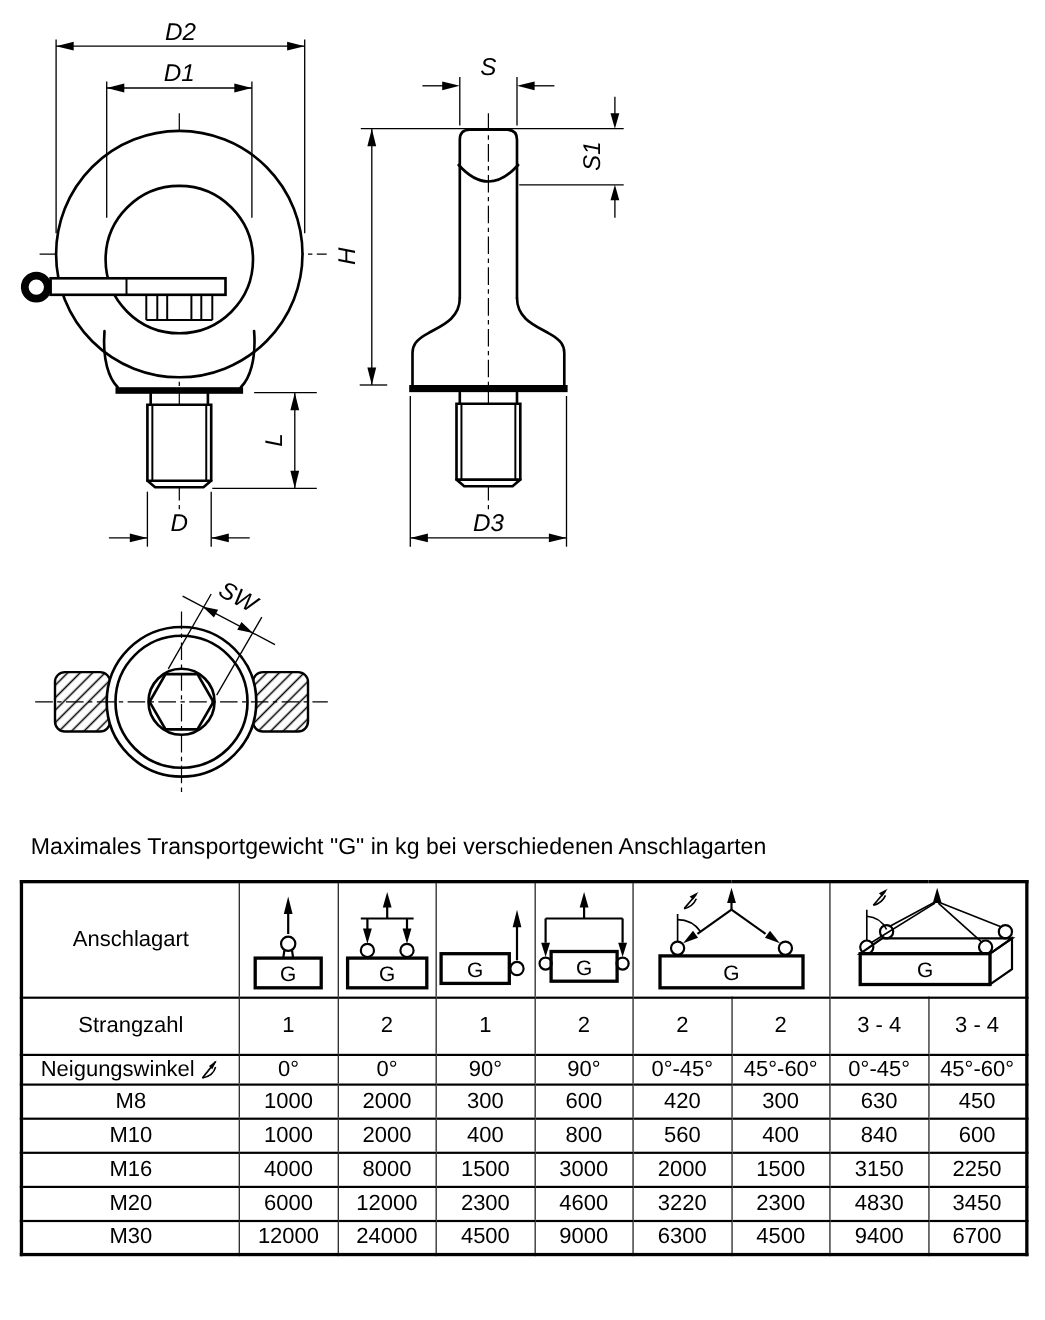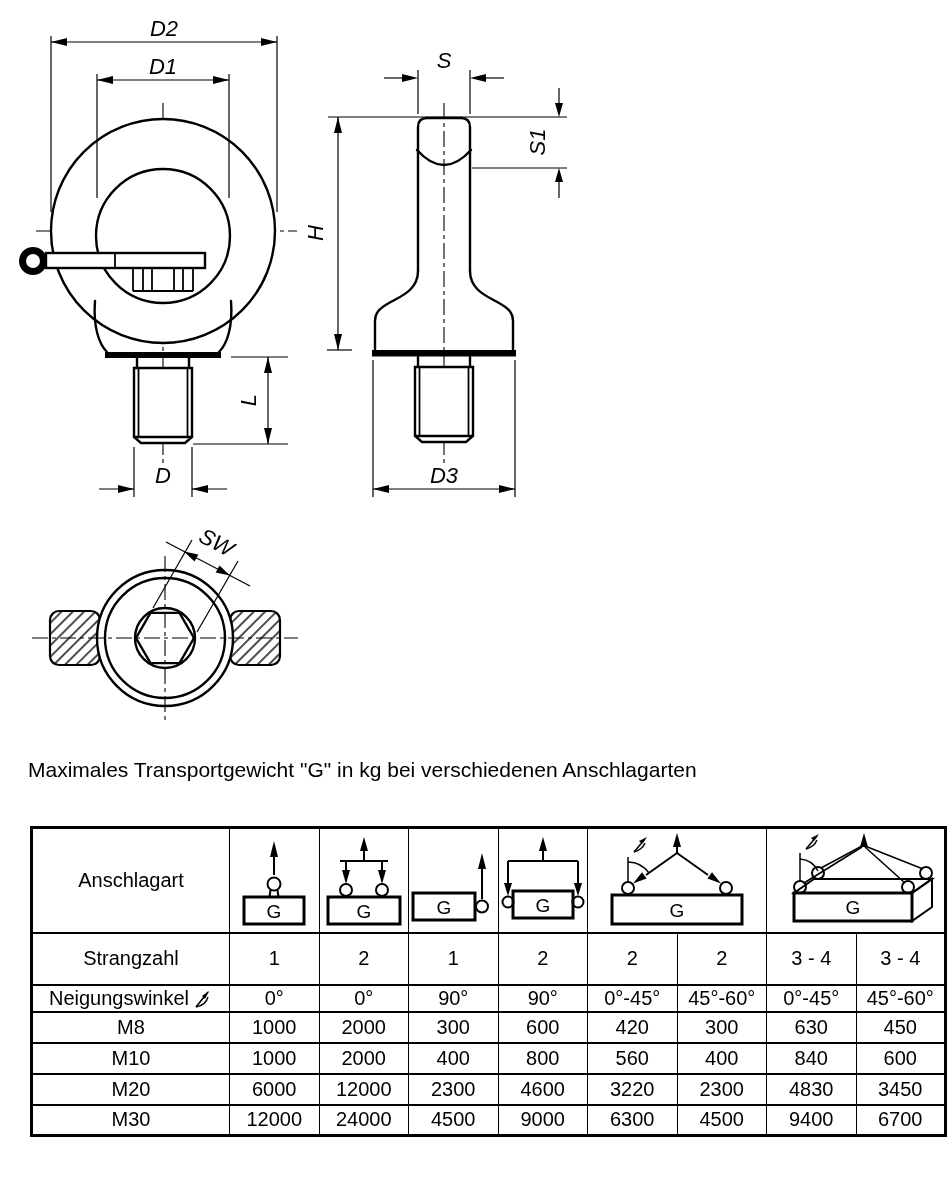--- a/index.html
+++ b/index.html
@@ -8,22 +8,22 @@
   #drawing{position:absolute;left:0;top:0;}
   .main {stroke:#000;stroke-width:2.4;fill:none;stroke-linecap:round;}
   .mainf{stroke:#000;stroke-width:2.4;fill:#fff;}
   .main2{stroke:#000;stroke-width:1.8;fill:none;}
   .thin {stroke:#000;stroke-width:1.2;fill:none;}
   .cl   {stroke:#000;stroke-width:1.1;fill:none;stroke-dasharray:16 4 4 4;}
   .arr  {fill:#000;stroke:none;}
   .dimlabel{font-family:"Liberation Sans",sans-serif;font-style:italic;
             font-size:22px;fill:#000;}
   #table-title{position:absolute;left:28px;top:758px;font-size:21px;}
-  .spec-table{position:absolute;left:18px;top:826px;border-collapse:collapse;
-              table-layout:fixed;width:914px;margin-left:12px;}
+  .spec-table{position:absolute;left:18px;top:800px;border-collapse:collapse;
+              table-layout:fixed;width:914px;}
   .spec-table td{border-left:1.5px solid #000;border-right:1.5px solid #000;
                  border-top:2.5px solid #000;border-bottom:2.5px solid #000;
                  text-align:center;vertical-align:middle;font-size:20px;
                  padding:0;overflow:hidden;}
   .spec-table{border:3px solid #000;}
   .label-cell{font-size:21px;}
   .pict-cell svg{display:block;margin:2px auto 0 auto;}
   .pbox{stroke:#000;stroke-width:3;fill:none;}
   .pline{stroke:#000;stroke-width:2;fill:none;}
   .pthin{stroke:#000;stroke-width:1.5;fill:none;}
@@ -333,20 +333,31 @@
     <td>1000</td>
     <td>2000</td>
     <td>400</td>
     <td>800</td>
     <td>560</td>
     <td>400</td>
     <td>840</td>
     <td>600</td>
   </tr>
   <tr style="height:31px">
+    <td class="label-cell">M16</td>
+    <td>4000</td>
+    <td>8000</td>
+    <td>1500</td>
+    <td>3000</td>
+    <td>2000</td>
+    <td>1500</td>
+    <td>3150</td>
+    <td>2250</td>
+  </tr>
+  <tr style="height:31px">
     <td class="label-cell">M20</td>
     <td>6000</td>
     <td>12000</td>
     <td>2300</td>
     <td>4600</td>
     <td>3220</td>
     <td>2300</td>
     <td>4830</td>
     <td>3450</td>
   </tr>

